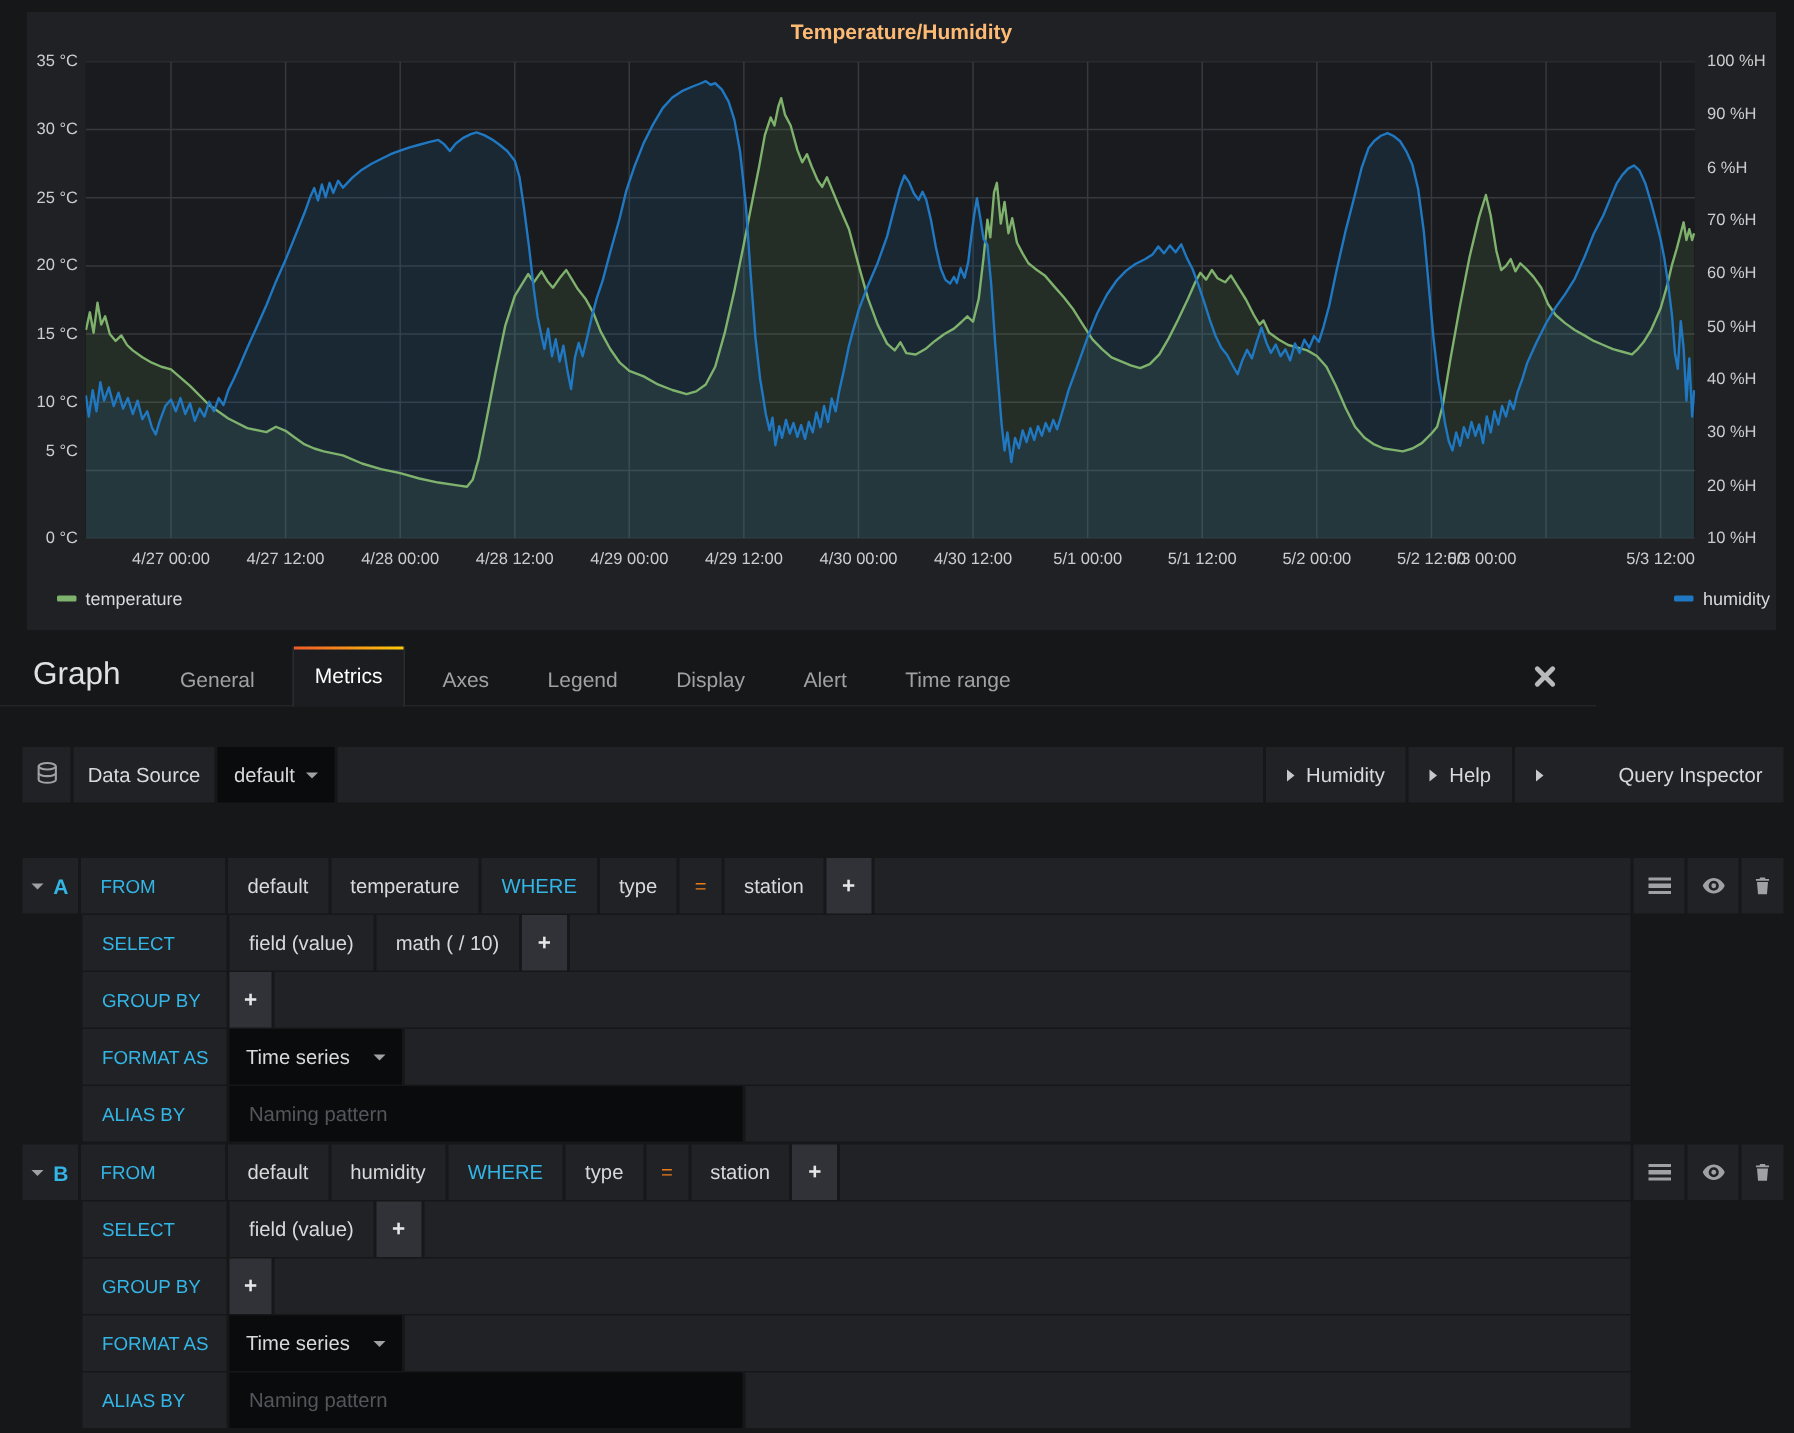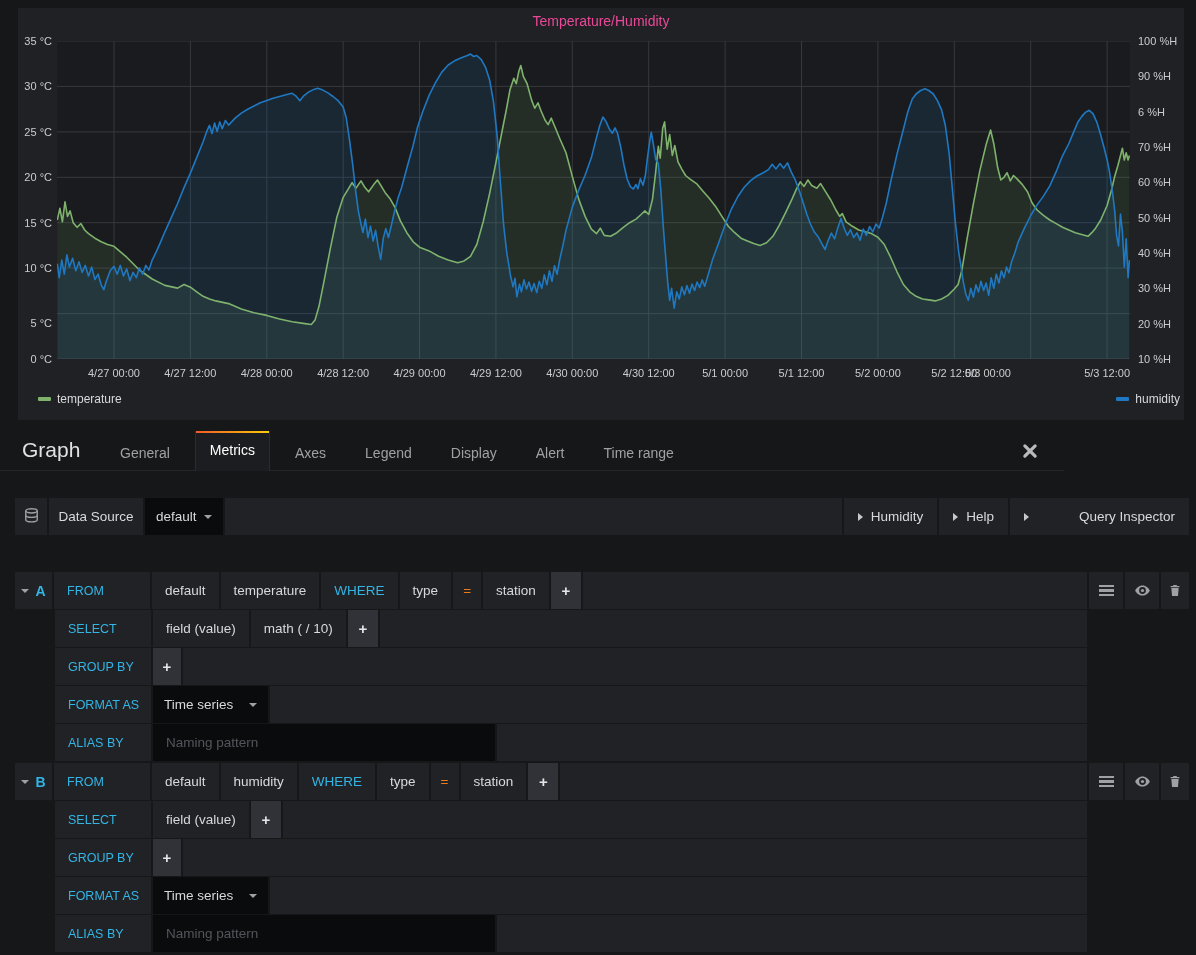--- a/index.html
+++ b/index.html
@@ -1,22 +1,22 @@
 <!DOCTYPE html>
 <html><head>
 <meta charset="utf-8">
 <style>
   html,body{margin:0;padding:0;width:1196px;height:955px;overflow:hidden;
     background:#161719;font-family:"Liberation Sans",sans-serif;
     -webkit-font-smoothing:antialiased;}
   .abs{position:absolute;}
   
   .chart-panel{position:absolute;left:18px;top:8px;width:1166px;height:412px;background:#1f2124;}
-  .panel-title{position:absolute;left:0;top:5px;width:100%;text-align:center;color:#ec4899;
-    font-size:14px;font-weight:400;}
+  .panel-title{position:absolute;left:0;top:5px;width:100%;text-align:center;color:#fdba74;
+    font-size:14px;font-weight:700;}
   .plot{position:absolute;left:39px;top:33px;width:1073px;height:318px;background:#1a1b1e;}
   .plot svg{display:block;}
   .ylab{position:absolute;height:14px;line-height:14px;font-size:11px;color:#ccccce;white-space:nowrap;}
   .ylab.left{right:0;text-align:right;}
   .xlab{position:absolute;width:84px;text-align:center;font-size:11px;color:#ccccce;white-space:nowrap;}
   .legend-item{position:absolute;display:flex;align-items:center;font-size:12px;color:#d8d9da;cursor:pointer;}
   .legend-marker{width:13px;height:4px;border-radius:1px;margin-right:6px;}
   
   .editor{position:absolute;left:0;top:430px;width:1064px;height:525px;}
   .tabbar{position:relative;height:40px;border-bottom:1px solid #242529;}
@@ -98,21 +98,21 @@
         <path d="M0.3 222.6L2.2 236.7L4.8 219.1L7.3 233.2L9.9 213.8L12.4 226.1L15.6 217.3L18.8 229.7L22.0 220.8L25.1 231.4L28.3 224.4L31.5 235.0L34.7 226.1L37.9 238.5L41.1 233.2L44.2 243.8L46.8 248.7L49.3 240.3L53.2 229.7L57.0 225.4L60.2 233.2L63.3 224.4L66.5 235.0L69.7 227.9L72.9 239.6L76.1 231.4L79.3 236.7L82.4 226.8L85.6 233.2L88.8 224.4L92.0 229.0L95.2 219.1L99.0 211.3L102.8 202.8L107.9 190.8L114.3 176.7L120.6 162.5L127.0 146.6L133.4 132.1L139.7 116.6L146.1 100.7L149.9 90.1L152.5 84.4L155.0 92.6L157.6 82.0L160.1 90.5L162.7 80.9L165.2 87.6L168.4 79.5L171.6 84.1L177.9 77.4L184.3 72.1L190.7 68.2L197.0 65.0L203.4 61.8L209.8 59.4L216.1 57.2L222.5 55.5L228.9 53.7L235.2 52.3L239.0 55.1L242.9 59.7L246.7 54.8L251.8 50.9L256.9 48.4L260.7 47.3L265.8 49.1L270.9 51.9L276.0 55.5L281.1 59.7L286.2 66.1L289.3 77.0L292.5 98.9L295.7 123.7L298.9 151.9L301.4 170.3L304.0 183.0L305.9 191.5L308.4 178.1L311.0 196.5L313.5 185.1L316.1 200.0L318.6 189.4L321.2 205.6L323.7 218.4L326.3 197.2L328.8 187.6L331.4 196.5L334.5 183.7L337.7 169.6L340.9 157.6L344.7 146.3L349.8 127.2L356.2 104.2L360.6 85.9L365.7 70.7L372.1 54.4L378.5 41.7L384.8 31.1L391.2 24.0L397.6 19.8L403.9 17.0L410.3 14.5L413.5 13.1L416.7 15.5L419.8 14.5L424.3 18.7L428.8 26.9L432.6 38.9L436.4 60.1L440.2 95.4L443.4 141.3L446.6 183.7L449.8 212.0L451.7 223.3L453.6 235.3L456.1 245.9L458.0 237.4L459.9 255.8L462.5 243.1L464.4 250.9L467.0 238.9L469.5 248.0L472.0 241.0L474.6 250.2L477.1 242.4L479.7 251.6L482.2 240.3L484.8 247.3L487.3 233.9L489.9 243.8L492.4 229.7L495.0 240.3L497.5 224.7L500.1 233.2L502.6 219.1L505.8 204.9L509.0 189.4L515.3 166.1L521.7 149.1L528.1 134.3L534.4 116.6L538.9 98.9L542.7 84.8L545.9 76.0L549.1 80.6L552.3 88.0L555.4 92.2L558.0 86.9L560.5 92.2L563.7 106.0L566.9 123.7L570.1 137.8L573.3 145.6L576.4 148.0L579.0 143.5L580.9 147.7L583.4 137.8L586.0 144.2L588.5 133.6L590.5 116.6L592.4 102.5L594.3 91.2L596.8 106.0L598.7 118.4L601.3 122.3L603.8 148.4L606.4 187.3L608.9 219.1L610.8 242.4L612.7 259.3L614.6 247.3L617.2 267.1L619.7 250.9L622.3 257.9L624.8 245.9L627.4 253.7L629.9 244.5L632.5 252.3L635.0 243.1L637.6 249.5L640.1 241.0L642.7 246.6L645.2 238.9L647.7 245.2L650.3 236.7L652.8 228.3L655.4 219.1L661.8 201.4L668.1 183.7L674.5 167.8L680.9 155.5L687.2 146.3L693.6 139.6L699.9 135.0L706.3 131.8L711.4 128.6L715.2 123.3L719.0 127.9L722.9 122.6L726.7 127.2L730.5 121.9L734.3 131.1L738.1 138.5L742.0 149.1L745.8 160.4L749.6 172.4L753.4 183.0L757.2 190.8L761.1 195.7L764.9 202.8L768.1 208.5L771.2 199.3L774.4 192.2L777.6 197.9L780.8 186.9L784.0 177.4L787.2 187.3L790.3 194.3L793.5 188.7L796.7 196.5L799.9 191.9L803.1 199.3L806.3 188.0L809.4 194.3L812.6 185.5L815.8 190.8L819.0 183.0L822.2 186.9L825.4 176.7L829.2 162.5L833.6 141.3L840.0 113.1L846.4 88.3L850.8 70.7L855.3 57.9L859.1 53.0L863.6 49.5L868.0 47.7L871.8 49.5L876.3 53.0L880.7 60.1L884.6 68.9L888.4 84.8L892.2 113.1L895.4 148.4L898.6 183.7L901.8 212.0L903.7 223.3L906.2 240.3L908.8 253.0L911.3 259.3L913.8 247.3L916.4 256.2L918.9 243.8L921.5 250.9L924.0 240.3L926.6 249.5L929.1 242.0L931.7 254.4L934.2 236.7L936.8 247.3L939.3 233.2L941.9 242.0L944.4 229.7L947.0 236.7L949.5 226.1L952.0 231.8L954.6 220.8L957.8 212.0L961.0 201.4L967.3 187.3L973.7 174.5L980.1 163.9L986.4 155.1L992.8 144.9L999.2 130.7L1005.5 114.8L1011.9 102.5L1016.3 91.9L1020.8 81.3L1024.6 75.6L1028.4 71.4L1032.3 69.3L1036.1 72.8L1039.9 81.3L1043.7 94.0L1046.9 106.0L1050.1 118.7L1052.6 131.4L1055.2 149.1L1057.7 169.6L1059.6 194.3L1061.5 204.9L1063.5 173.1L1065.4 190.8L1067.3 226.1L1069.2 197.9L1071.1 236.7L1072.4 219.1" fill="none" stroke="#1f78c1" stroke-width="1.6" stroke-linejoin="round"></path>
       </svg>
   </div>
   <div id="ylabels-left" class="abs" style="left:0;top:33px;width:34px;height:318px;">
       <div class="ylab left" style="top: -7px;">35 °C</div>
       <div class="ylab left" style="top: 38.4286px;">30 °C</div>
       <div class="ylab left" style="top: 83.8571px;">25 °C</div>
       <div class="ylab left" style="top: 129.286px;">20 °C</div>
       <div class="ylab left" style="top: 174.714px;">15 °C</div>
       <div class="ylab left" style="top: 220.143px;">10 °C</div>
-      <div class="ylab left" style="top: 275px;">5 °C</div>
+      <div class="ylab left" style="top: 253px;">5 °C</div>
       <div class="ylab left" style="top: 311px;">0 °C</div>
     </div>
   <div id="ylabels-right" class="abs" style="left:1120px;top:33px;width:46px;height:318px;">
       <div class="ylab" style="left: 0px; top: -7px;">100 %H</div>
       <div class="ylab" style="left: 0px; top: 28.3333px;">90 %H</div>
       <div class="ylab" style="left: 0px; top: 63.6667px;">6 %H</div>
       <div class="ylab" style="left: 0px; top: 99px;">70 %H</div>
       <div class="ylab" style="left: 0px; top: 134.333px;">60 %H</div>
       <div class="ylab" style="left: 0px; top: 169.667px;">50 %H</div>
       <div class="ylab" style="left: 0px; top: 205px;">40 %H</div>

